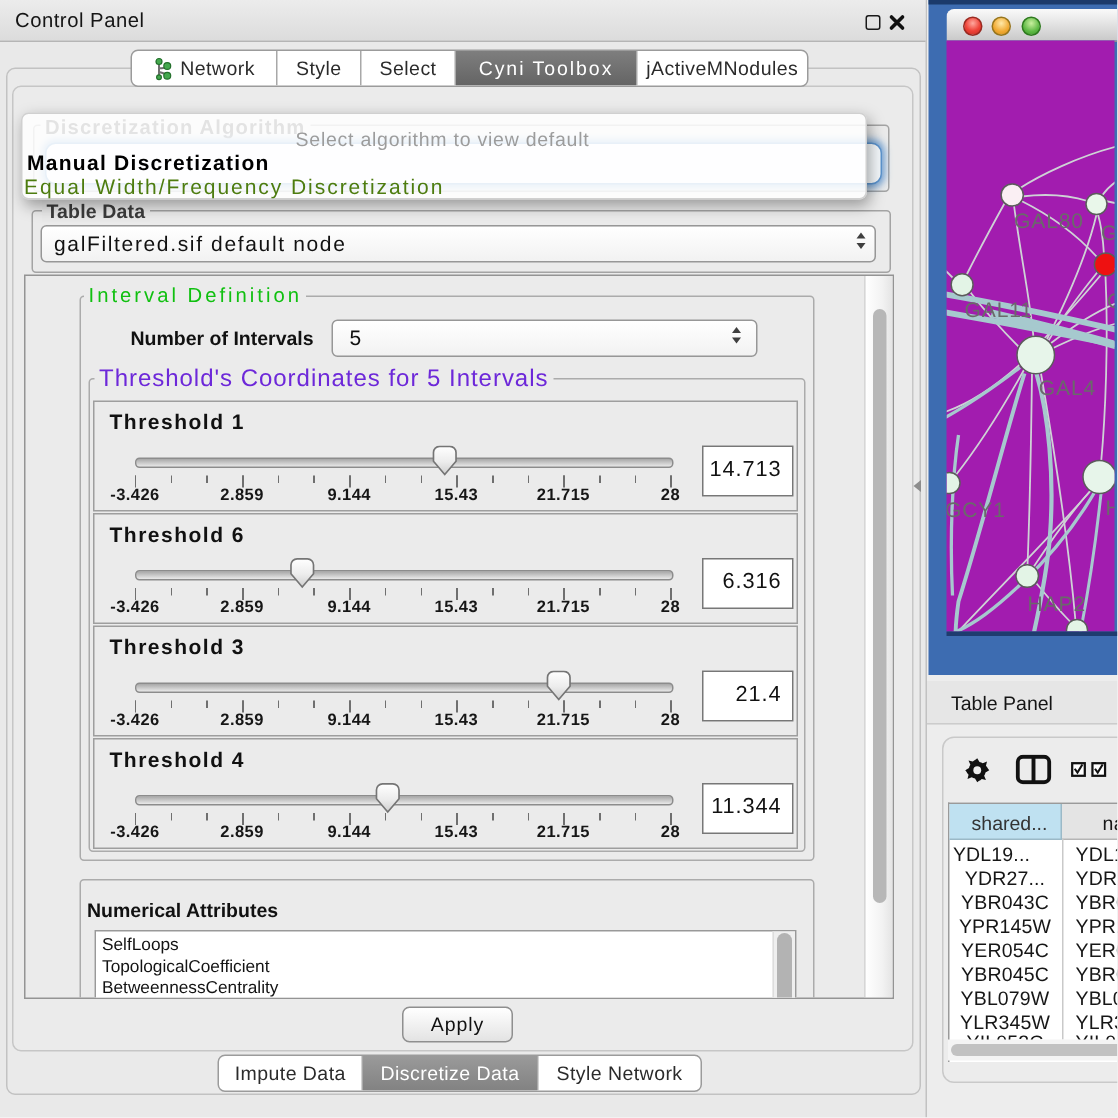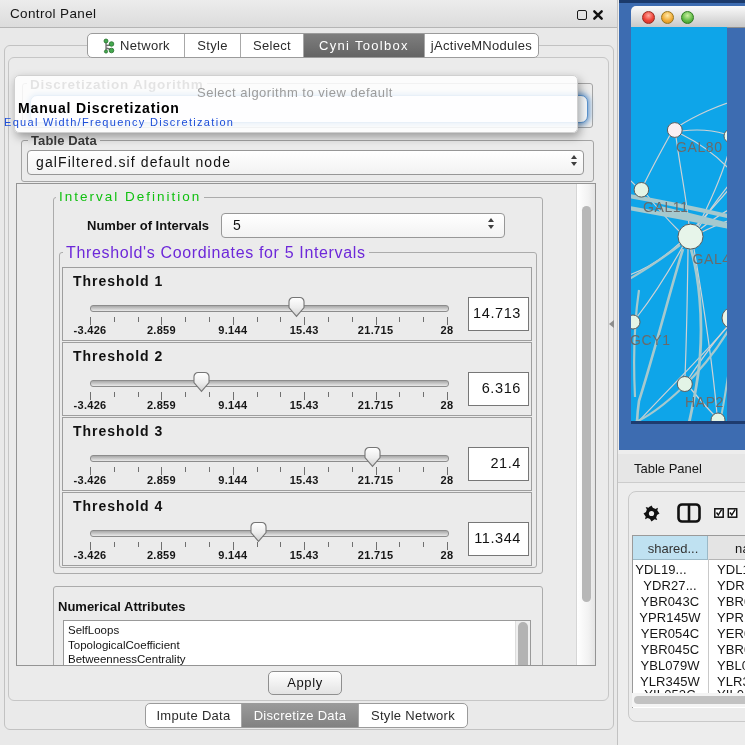--- a/index.html
+++ b/index.html
@@ -107,21 +107,21 @@
               <stop offset="0.55" stop-color="#ececec"></stop>
               <stop offset="1" stop-color="#cfcfcf"></stop>
             </linearGradient>
           </defs>
         <path d="M0.7 4.2 a3.7 3.7 0 0 1 3.7-3.7 h6.2 a3.7 3.7 0 0 1 3.7 3.7 v5.3 l-6.8 8 l-6.8-8 z" fill="url(#tg)" stroke="#757575" stroke-width="1"></path>
       </svg>
       <div class="vbox" style="top:29px;">14.713</div>
     </div>
 
     <div class="tbox" style="left:45px;top:158px;width:468px;height:72px;">
-      <div class="thlbl">Threshold 2</div>
+      <div class="thlbl">Threshold 6</div>
       <div class="track" style="left:27px;top:37px;width:357px;"></div>
       <div class="tickmin" style="left:27px;top:49px;"></div>
       <div class="tickmaj" style="left:27px;top:49px;"></div>
       <span class="tlab" style="left:27px;top:56px;">-3.426</span>
       <span class="tlab" style="left:98.4px;top:56px;">2.859</span>
       <span class="tlab" style="left:169.8px;top:56px;">9.144</span>
       <span class="tlab" style="left:241.2px;top:56px;">15.43</span>
       <span class="tlab" style="left:312.6px;top:56px;">21.715</span>
       <span class="tlab" style="left:384px;top:56px;">28</span>
       <svg class="abs" style="left:129.5px;top:29px;" width="17" height="21" viewBox="0 0 15 19">
@@ -206,29 +206,29 @@
     <div style="width:96px;">Impute Data</div>
     <div class="sel" style="width:117px;background:linear-gradient(#9a9a9a,#828282);">Discretize Data</div>
     <div style="width:108px;">Style Network</div>
   </div>
 
   <div class="abs" style="left:609px;top:320px;width:0;height:0;border-top:4px solid transparent;border-bottom:4px solid transparent;border-right:5px solid #8d8d8d;"></div>
 
   <div class="abs" style="left:14px;top:75px;width:562px;height:56px;background:rgba(255,255,255,0.86);border:1px solid #d0d0d0;border-radius:5px;box-shadow:2px 4px 10px rgba(0,0,0,0.35);"></div>
   <div class="abs" style="left:14px;top:85px;width:562px;text-align:center;font-size:13px;letter-spacing:0.5px;color:#9c9c9c;">Select algorithm to view default</div>
   <div class="abs" style="left:18px;top:100px;font-size:14px;font-weight:bold;letter-spacing:0.85px;color:#000;">Manual Discretization</div>
-  <div class="abs" style="left:4px;top:116px;font-size:11px;letter-spacing:1.3px;color:#1d4ed8;">Equal Width/Frequency Discretization</div>
+  <div class="abs" style="left:16px;top:116px;font-size:14px;letter-spacing:1.3px;color:#4d7c0f;">Equal Width/Frequency Discretization</div>
 
   <div class="abs" style="left:619px;top:0;width:126px;height:450px;background:#3d6cb1;"></div>
   <div class="abs" style="left:619px;top:0;width:126px;height:3px;background:#1b3a6b;"></div>
   <div class="abs" style="left:631px;top:6px;width:114px;height:21px;background:linear-gradient(#fafafa,#c9c9c9);border-radius:5px 0 0 0;border-bottom:1px solid #8e8e8e;"></div>
   <div class="abs" style="left:642px;top:11px;width:11px;height:11px;border-radius:50%;background:radial-gradient(circle at 50% 32%,#ffa89e 0%,#ee4136 55%,#c22f24 100%);border:1px solid #992a21;"></div>
   <div class="abs" style="left:661px;top:11px;width:11px;height:11px;border-radius:50%;background:radial-gradient(circle at 50% 32%,#ffe9a8 0%,#f0a830 60%,#cf8f1f 100%);border:1px solid #97751c;"></div>
   <div class="abs" style="left:681px;top:11px;width:11px;height:11px;border-radius:50%;background:radial-gradient(circle at 50% 32%,#c9ef9f 0%,#5cb843 60%,#3f9428 100%);border:1px solid #2e7a1e;"></div>
-  <div class="abs" id="netcanvas" style="left:631px;top:27px;width:96px;height:394px;background:#0ea5e9;overflow:hidden;">
+  <div class="abs" id="netcanvas" style="left:631px;top:27px;width:112px;height:394px;background:#a21caf;overflow:hidden;">
     <svg width="114" height="394" viewBox="0 0 114 394" style="position:absolute;left:0;top:0;">
       <g fill="none" stroke="#ced2d5" stroke-width="1.2">
         <path d="M 116,70 C 88,77 62,90 48,99"></path>
         <path d="M 50,104 Q 75,101 94,107"></path>
         <path d="M 50,107 Q 80,122 100,144"></path>
         <path d="M 45,110 C 49,140 56,175 58,198"></path>
         <path d="M 39,108 Q 24,135 13,157"></path>
         <path d="M 64,200 Q 90,172 104,155"></path>
         <path d="M 66,201 Q 92,150 100,116"></path>
         <path d="M 68,203 Q 95,182 116,174"></path>

